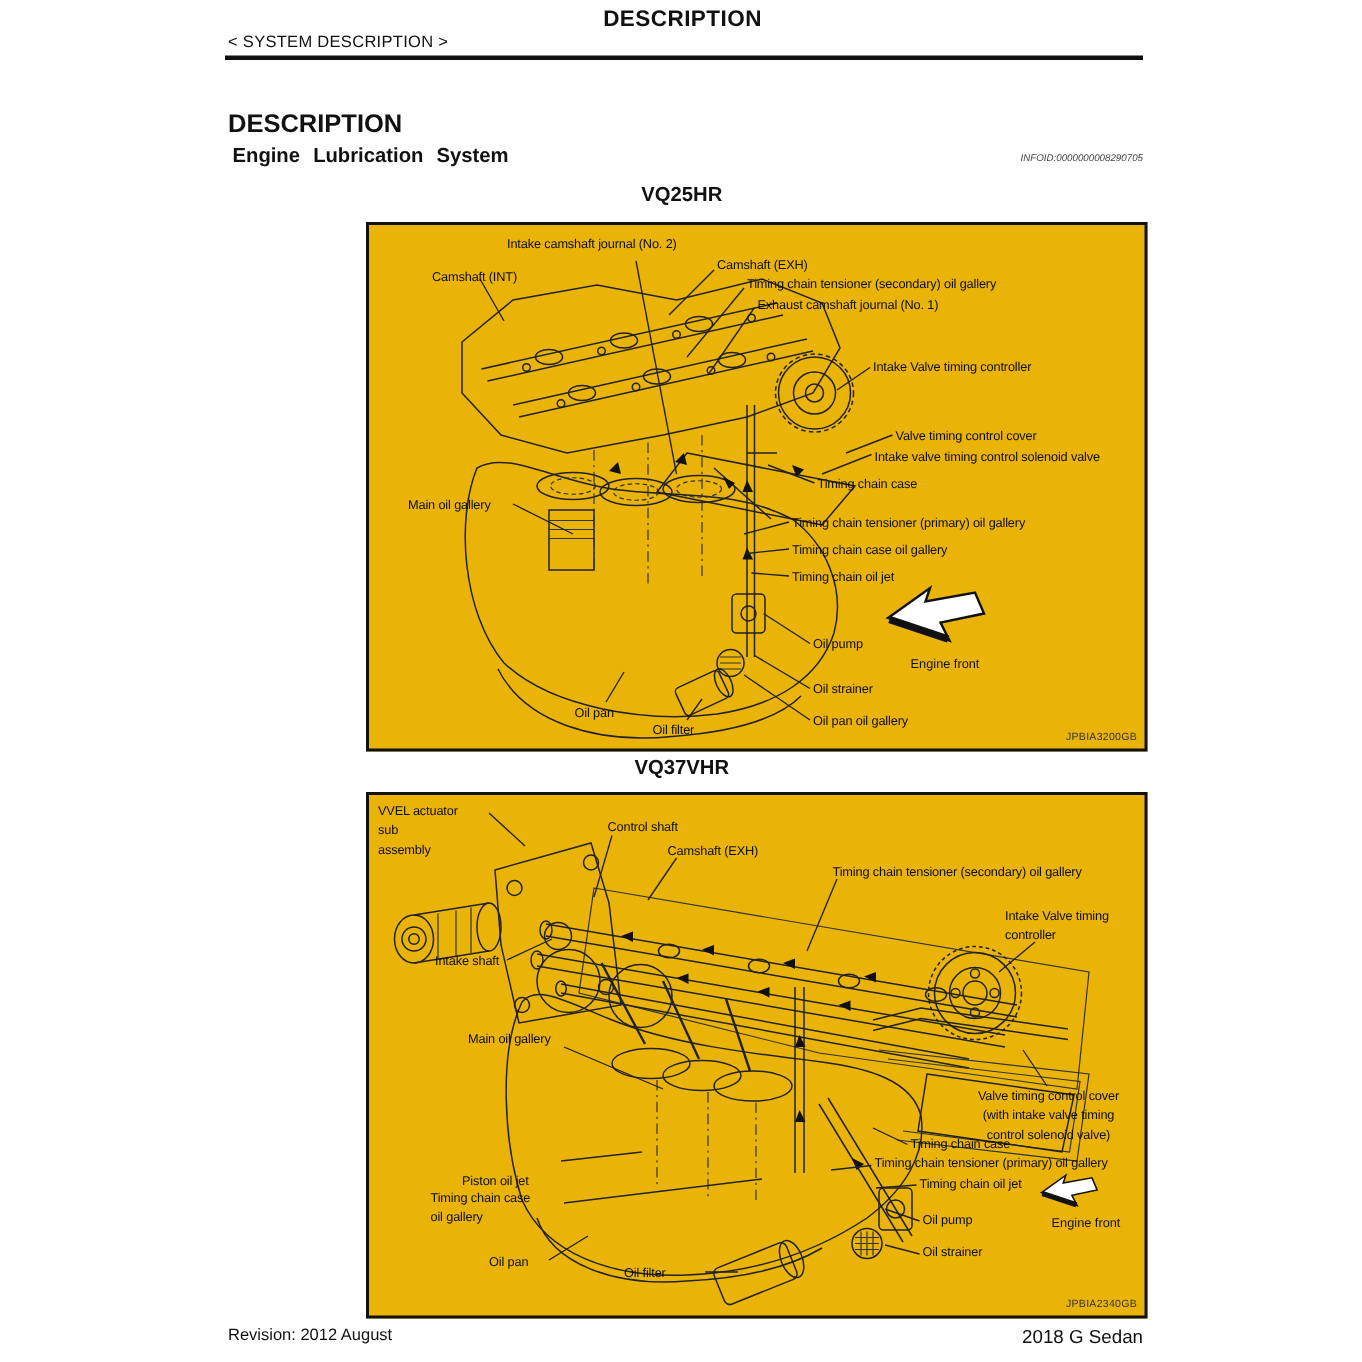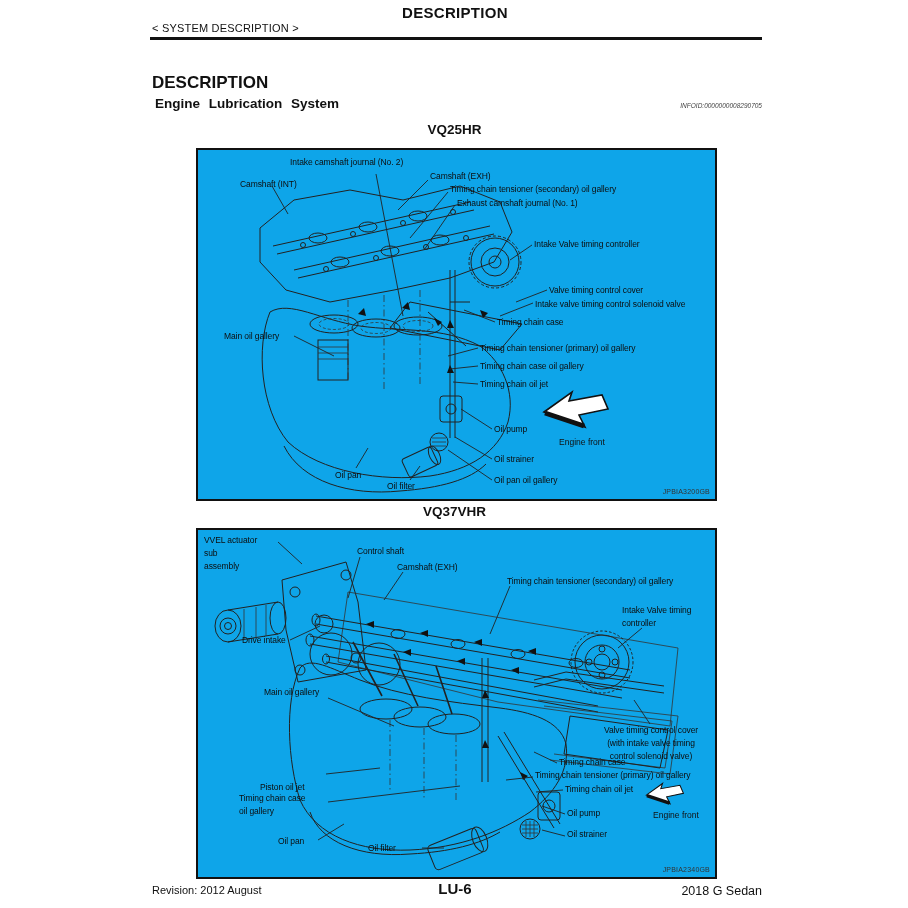--- a/index.html
+++ b/index.html
@@ -9,21 +9,21 @@
   }
   .abs{position:absolute;}
   .hdr-title{left:140px;top:4px;width:630px;text-align:center;font-size:15px;font-weight:bold;letter-spacing:.3px;}
   .breadcrumb{left:152px;top:22px;font-size:11px;font-weight:400;letter-spacing:.2px;}
   .top-rule{left:150px;top:37px;width:612px;height:2.5px;background:#111;}
   .sec-title{left:151px;top:41px;font-size:24px;font-weight:bold;color:#1e1e96;letter-spacing:.2px;}
   .sub-title{left:152px;top:73px;font-size:17px;font-weight:bold;}
   .topic-title{left:155px;top:96px;font-size:13.5px;font-weight:bold;word-spacing:5px;text-align:center;}
   .infoid{left:612px;top:102px;width:150px;text-align:right;font-size:6.5px;font-style:italic;color:#444;}
   .fig-title{width:517px;text-align:center;font-size:13.5px;font-weight:600;}
-  .figbox{border:2px solid #111;background:#0ea5e9;}
+  .figbox{border:2px solid #111;background:#eab308;margin-left:48px;}
   .lbl{position:absolute;font-size:8.5px;line-height:1.5;color:#0d0d0d;white-space:nowrap;letter-spacing:-0.1px;}
   .lbl.multi{white-space:pre-line;}
   .lbl.ctr{text-align:center;}
   .figcode{position:absolute;right:5px;bottom:4px;font-size:7px;color:#333;letter-spacing:.2px;}
   .eng-front{position:absolute;font-size:8.5px;text-align:center;}
   .footer-rev{left:152px;top:884px;font-size:11px;}
   .footer-page{left:140px;top:880px;width:630px;text-align:center;font-size:15px;font-weight:bold;}
   .footer-model{left:612px;top:884px;width:150px;text-align:right;font-size:12.5px;}
   svg .ln{stroke:#222;stroke-width:1;fill:none;}
   svg .thin{stroke:#333;stroke-width:.8;fill:none;}
@@ -282,36 +282,35 @@
     </svg>
 
     <div class="lbl multi" style="left:6px;top:4px;width:78px;">VVEL actuator
 sub
 assembly</div>
     <div class="lbl" style="left:159px;top:15px;">Control shaft</div>
     <div class="lbl" style="left:199px;top:31px;">Camshaft (EXH)</div>
     <div class="lbl" style="left:309px;top:45px;">Timing chain tensioner (secondary) oil gallery</div>
     <div class="lbl multi" style="left:424px;top:74px;width:90px;">Intake Valve timing
 controller</div>
-    <div class="lbl" style="left:44px;top:104px;">Drive intake</div>
+    <div class="lbl" style="left:44px;top:104px;">Intake shaft</div>
     <div class="lbl" style="left:66px;top:156px;">Main oil gallery</div>
     <div class="lbl multi ctr" style="left:392px;top:194px;width:122px;">Valve timing control cover
 (with intake valve timing
 control solenoid valve)</div>
     <div class="lbl" style="left:361px;top:226px;">Timing chain case</div>
     <div class="lbl" style="left:337px;top:239px;">Timing chain tensioner (primary) oil gallery</div>
     <div class="lbl" style="left:62px;top:251px;">Piston oil jet</div>
     <div class="lbl" style="left:367px;top:253px;">Timing chain oil jet</div>
     <div class="lbl multi" style="left:41px;top:262px;width:100px;">Timing chain case
 oil gallery</div>
     <div class="lbl" style="left:369px;top:277px;">Oil pump</div>
     <div class="lbl" style="left:369px;top:298px;">Oil strainer</div>
     <div class="lbl" style="left:80px;top:305px;">Oil pan</div>
     <div class="lbl" style="left:170px;top:312px;">Oil filter</div>
     <div class="eng-front" style="left:440px;top:280px;width:76px;">Engine front</div>
     <div class="figcode">JPBIA2340GB</div>
   </div>
 
-  <div class="abs footer-page">LU-6</div>
   <div class="abs footer-rev">Revision: 2012 August</div>
   <div class="abs footer-model">2018 G Sedan</div>
 
 </div>
 
 </body></html>

